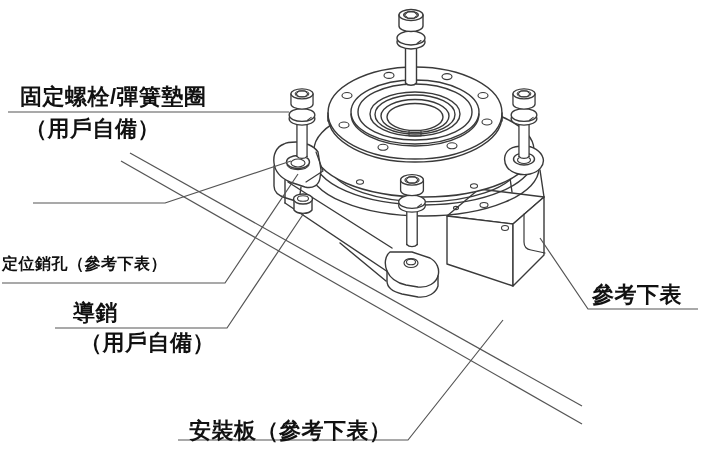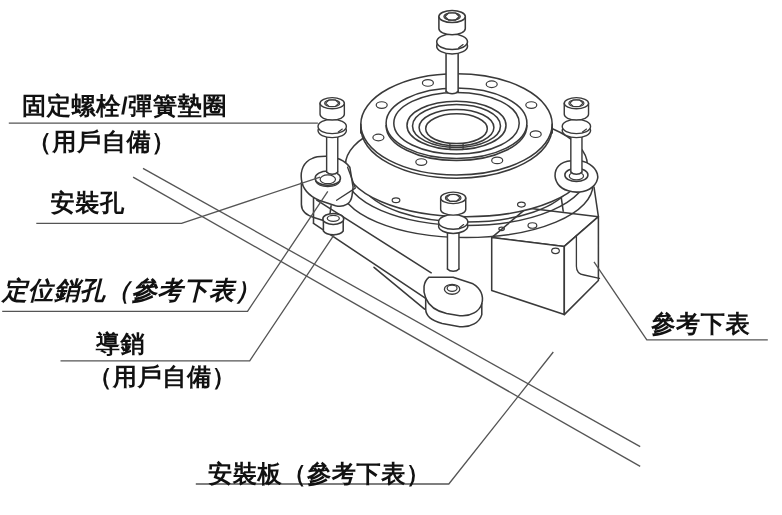--- a/index.html
+++ b/index.html
@@ -2,21 +2,21 @@
 <html><head>
 <meta charset="utf-8">
 <style>
   html,body{margin:0;padding:0;background:#ffffff;}
   body{width:711px;height:468px;position:relative;overflow:hidden;
        font-family:"Liberation Sans","DejaVu Sans",sans-serif;}
   .stage{position:absolute;left:0;top:0;width:646px;height:468px;padding-left:48px;}
   svg{position:absolute;left:0;top:0;}
   .lbl{position:absolute;color:#111;font-weight:bold;font-size:22px;
        line-height:26px;white-space:nowrap;letter-spacing:0.5px;}
-  .lbl.small{font-size:23px;font-style:italic;}
+  .lbl.small{font-size:16px;}
 </style>
 </head>
 <body>
 
 <div class="stage">
 
 <svg width="711" height="468" viewBox="0 0 711 468">
 
   <g stroke="#555" stroke-width="1.2" fill="none">
     <line x1="130" y1="153" x2="582" y2="406"></line>
@@ -140,20 +140,19 @@
     <polyline points="33,203 165,203 291,161"></polyline>
     <polyline points="2,283 225,283 298,174"></polyline>
     <polyline points="55,328 227,328 304,213"></polyline>
     <polyline points="178,440 408,440 503,320"></polyline>
     <polyline points="698,309 588,309 540,238"></polyline>
   </g>
 </svg>
 
   <div class="lbl" style="left:20px;top:84px;">固定螺栓/彈簧墊圈</div>
   <div class="lbl" style="left:25px;top:116px;">（用戶自備）</div>
-  <div class="lbl" style="left:46px;top:172px;">安裝孔</div>
   <div class="lbl small" style="left:2px;top:251px;">定位銷孔（參考下表）</div>
-  <div class="lbl" style="left:87px;top:300px;">導銷</div>
+  <div class="lbl" style="left:73px;top:300px;">導銷</div>
   <div class="lbl" style="left:80px;top:330px;">（用戶自備）</div>
   <div class="lbl" style="left:189px;top:418px;">安裝板（參考下表）</div>
   <div class="lbl" style="left:592px;top:282px;">參考下表</div>
 
 </div>
 
 </body></html>

